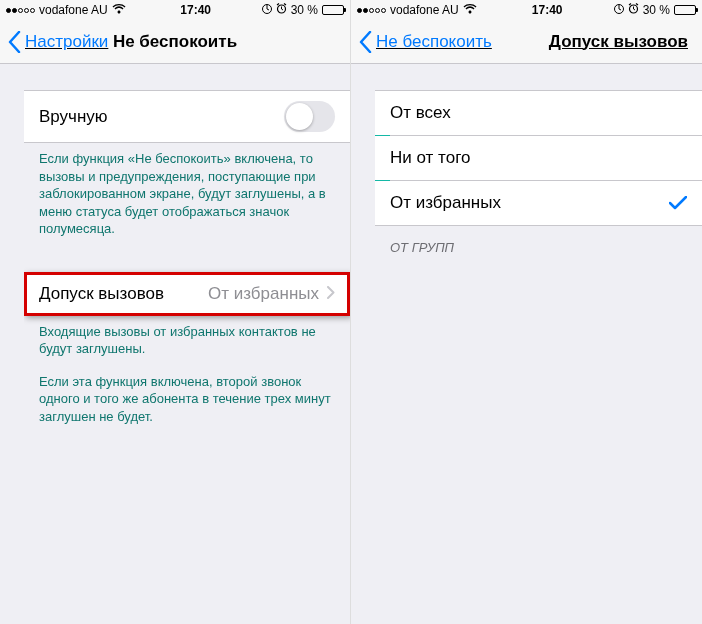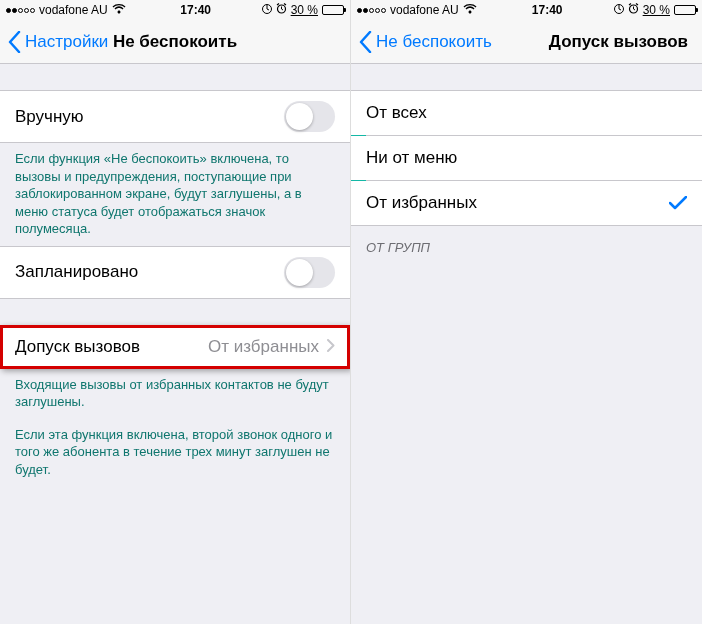--- a/index.html
+++ b/index.html
@@ -25,55 +25,56 @@
     font-size: 12px;
     padding: 0 6px;
     color: #000;
   }
   .status .signal { display:flex; align-items:center; gap:1px; margin-right:4px;}
   .status .dot { width:5px; height:5px; border-radius:50%; border:1px solid #000; }
   .status .dot.f { background:#000; }
   .status .carrier { margin-right:4px; }
   .status .wifi { margin-right:4px; }
   .status .time { flex:1; text-align:center; font-weight:600; }
-  .status .right { display:flex; align-items:center; gap:4px;text-decoration:underline; }
+  .status .right { display:flex; align-items:center; gap:4px; }
   .battery-body { width:22px; height:10px; border:1px solid #000; border-radius:2px; position:relative; }
   .battery-body::after { content:""; position:absolute; right:-3px; top:2px; width:2px; height:4px; background:#000; border-radius:0 1px 1px 0;}
   .battery-fill { height:100%; background:#ffcc00; }
 
   
   .nav {
     height: 44px;
     background: #f7f7f7;
     border-bottom: 1px solid #c8c7cc;
     display:flex;
     align-items:center;
     padding: 0 8px;
     position: relative;
+    text-decoration: underline;
   }
   .back {
     display:flex;
     align-items:center;
     color:#007aff;
     font-size:17px;
   }
   .back svg { width:13px; height:22px; margin-right:4px; }
   .nav-title {
     position:absolute;
     left:0; right:0;
     text-align:center;
     font-size:17px;
     font-weight:600;
     pointer-events:none;
   }
   .phone.right .nav-title { position:static; text-align:left; margin-left:4px; flex:1; pointer-events:auto;}
   .phone.right .nav { justify-content:flex-start; }
   .phone.right .nav-title-wrap { flex:1; text-align:right; padding-right:6px;}
 
-  .content { flex:1; overflow:hidden; }
+  .content { flex:1; overflow:hidden;margin-left:24px; }
 
   .cell {
     background:#fff;
     border-top:1px solid #c8c7cc;
     border-bottom:1px solid #c8c7cc;
     min-height:44px;
     display:flex;
     align-items:center;
     padding: 10px 15px;
     font-size:17px;
@@ -172,26 +173,20 @@
       <div class="group-gap"></div>
 
       <div class="cell">
         <span class="label">Вручную</span>
         <span class="toggle">
             <span class="knob"></span>
           </span>
       </div>
       <div class="footer">Если функция «Не беспокоить» включена, то вызовы и предупреждения, поступающие при заблокированном экране, будут заглушены, а в меню статуса будет отображаться значок полумесяца.</div>
 
-      <div class="cell">
-        <span class="label">Запланировано</span>
-        <span class="toggle">
-            <span class="knob"></span>
-          </span>
-      </div>
 
       <div class="group-gap"></div>
 
       <div class="cell highlight">
         <span class="label">Допуск вызовов</span>
         <span class="value">От избранных</span>
         <span class="chev"><svg viewBox="0 0 8 13">
               <path d="M1 1l5.5 5.5L1 12" fill="none" stroke="#c7c7cc" stroke-width="2" stroke-linecap="round" stroke-linejoin="round"></path>
             </svg></span>
       </div>
@@ -243,21 +238,21 @@
     </div>
 
     <div class="content">
       <div class="group-gap"></div>
       <div class="group">
         <div class="cell">
           <span class="label">От всех</span>
         </div>
         <div class="sep"></div>
         <div class="cell">
-          <span class="label">Ни от меню</span>
+          <span class="label">Ни от того</span>
         </div>
         <div class="sep"></div>
         <div class="cell">
           <span class="label">От избранных</span>
           <span class="check">
             <svg width="18" height="14" viewBox="0 0 18 14">
                 <path d="M1 7l5 5L17 1" fill="none" stroke="#007aff" stroke-width="2.5" stroke-linecap="round" stroke-linejoin="round"></path>
               </svg>
           </span>
         </div>

